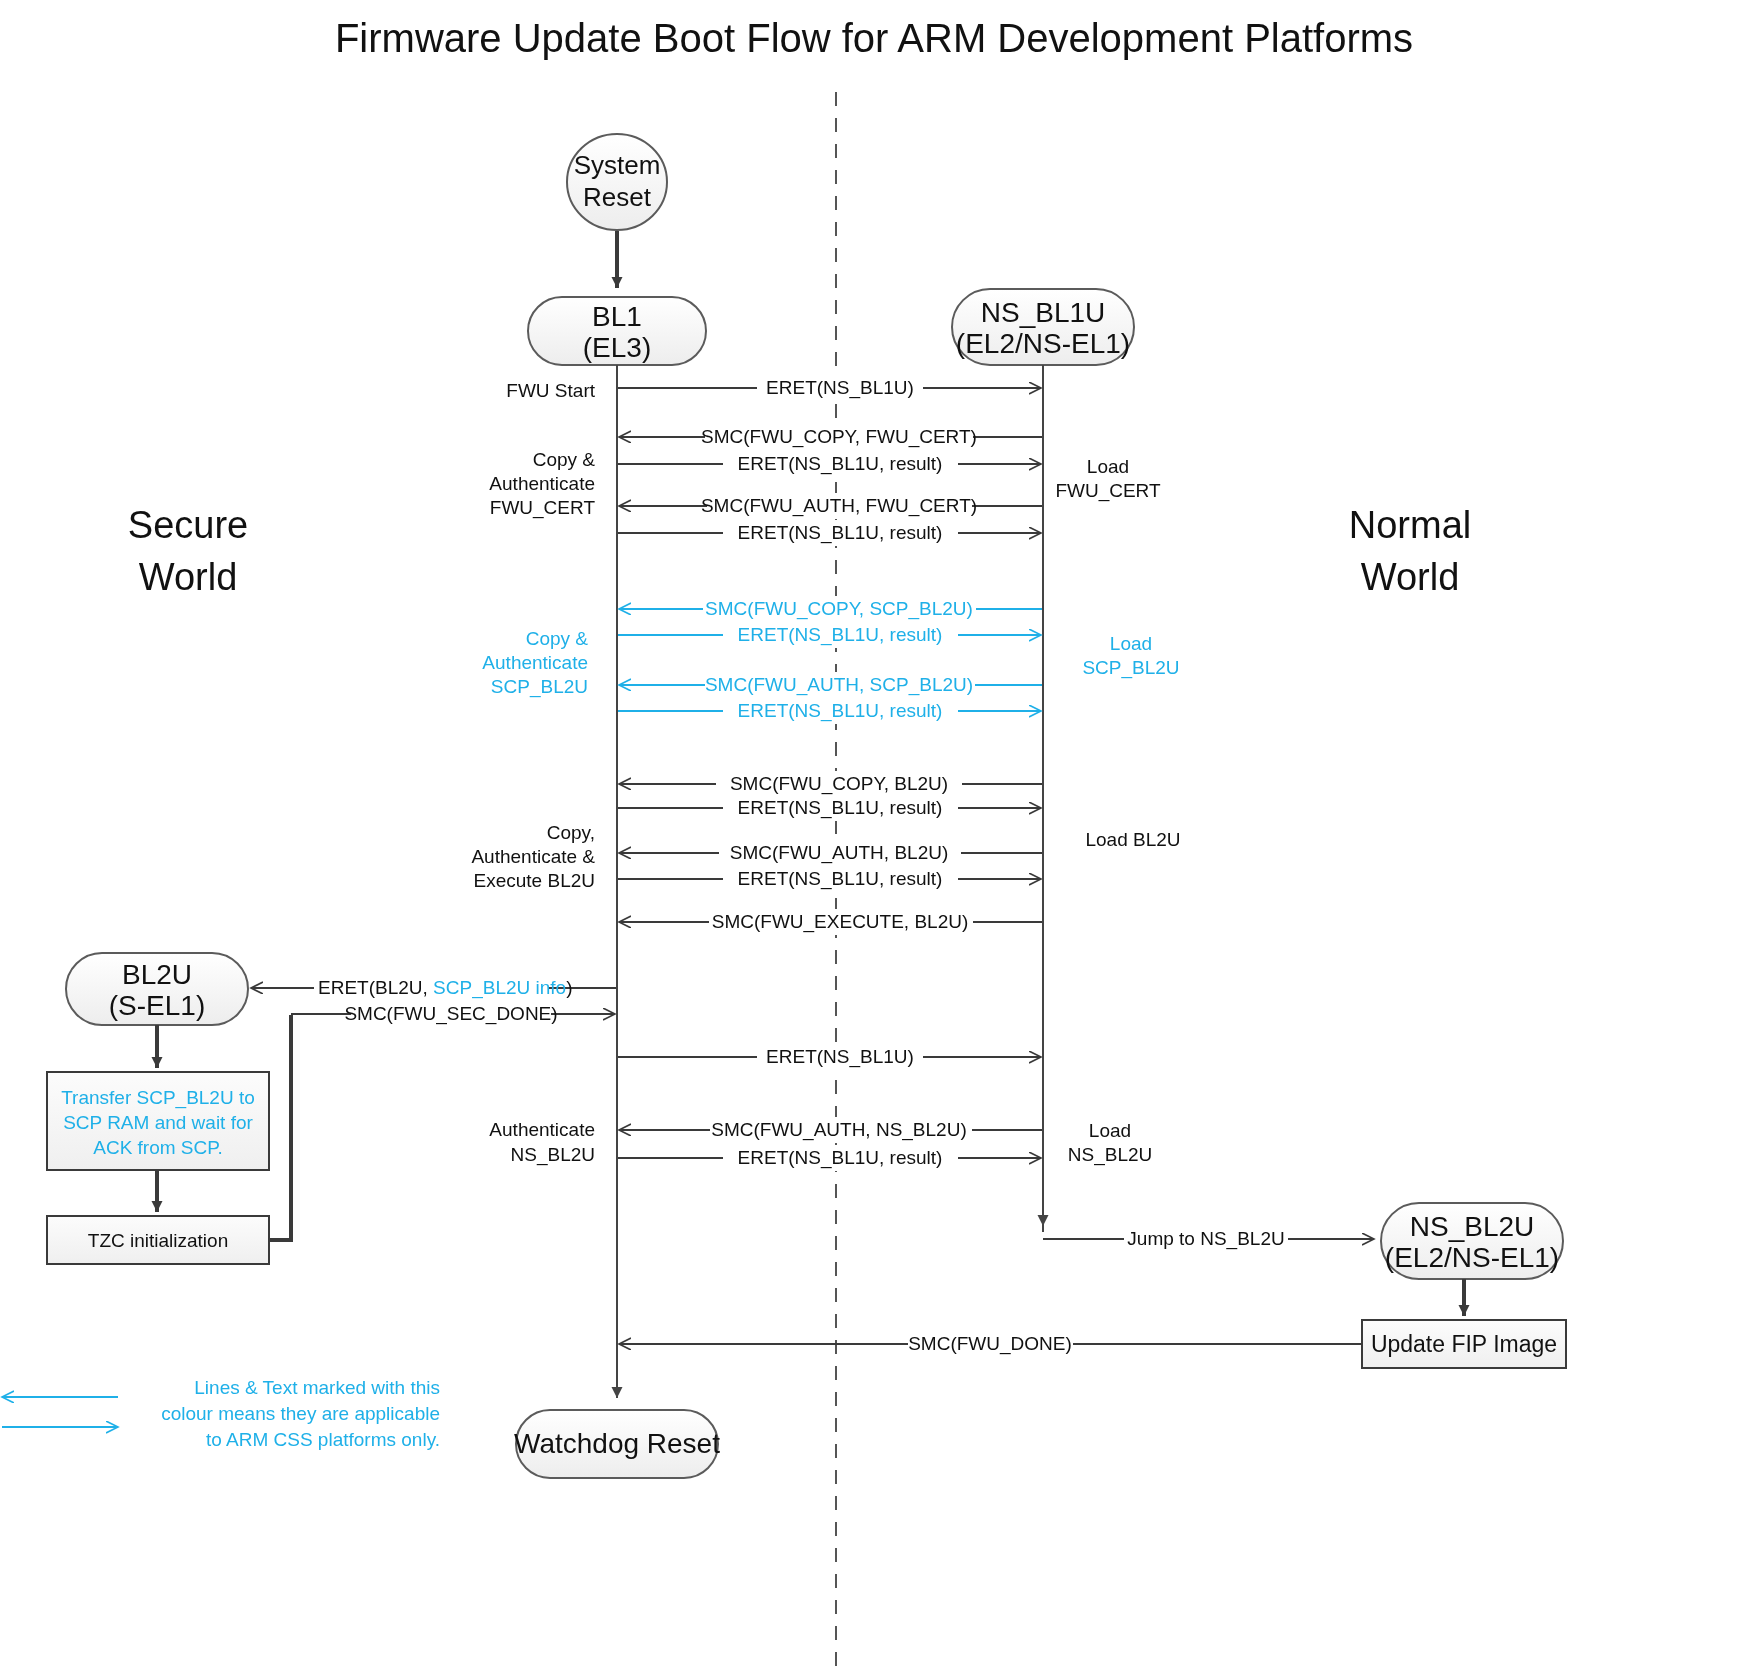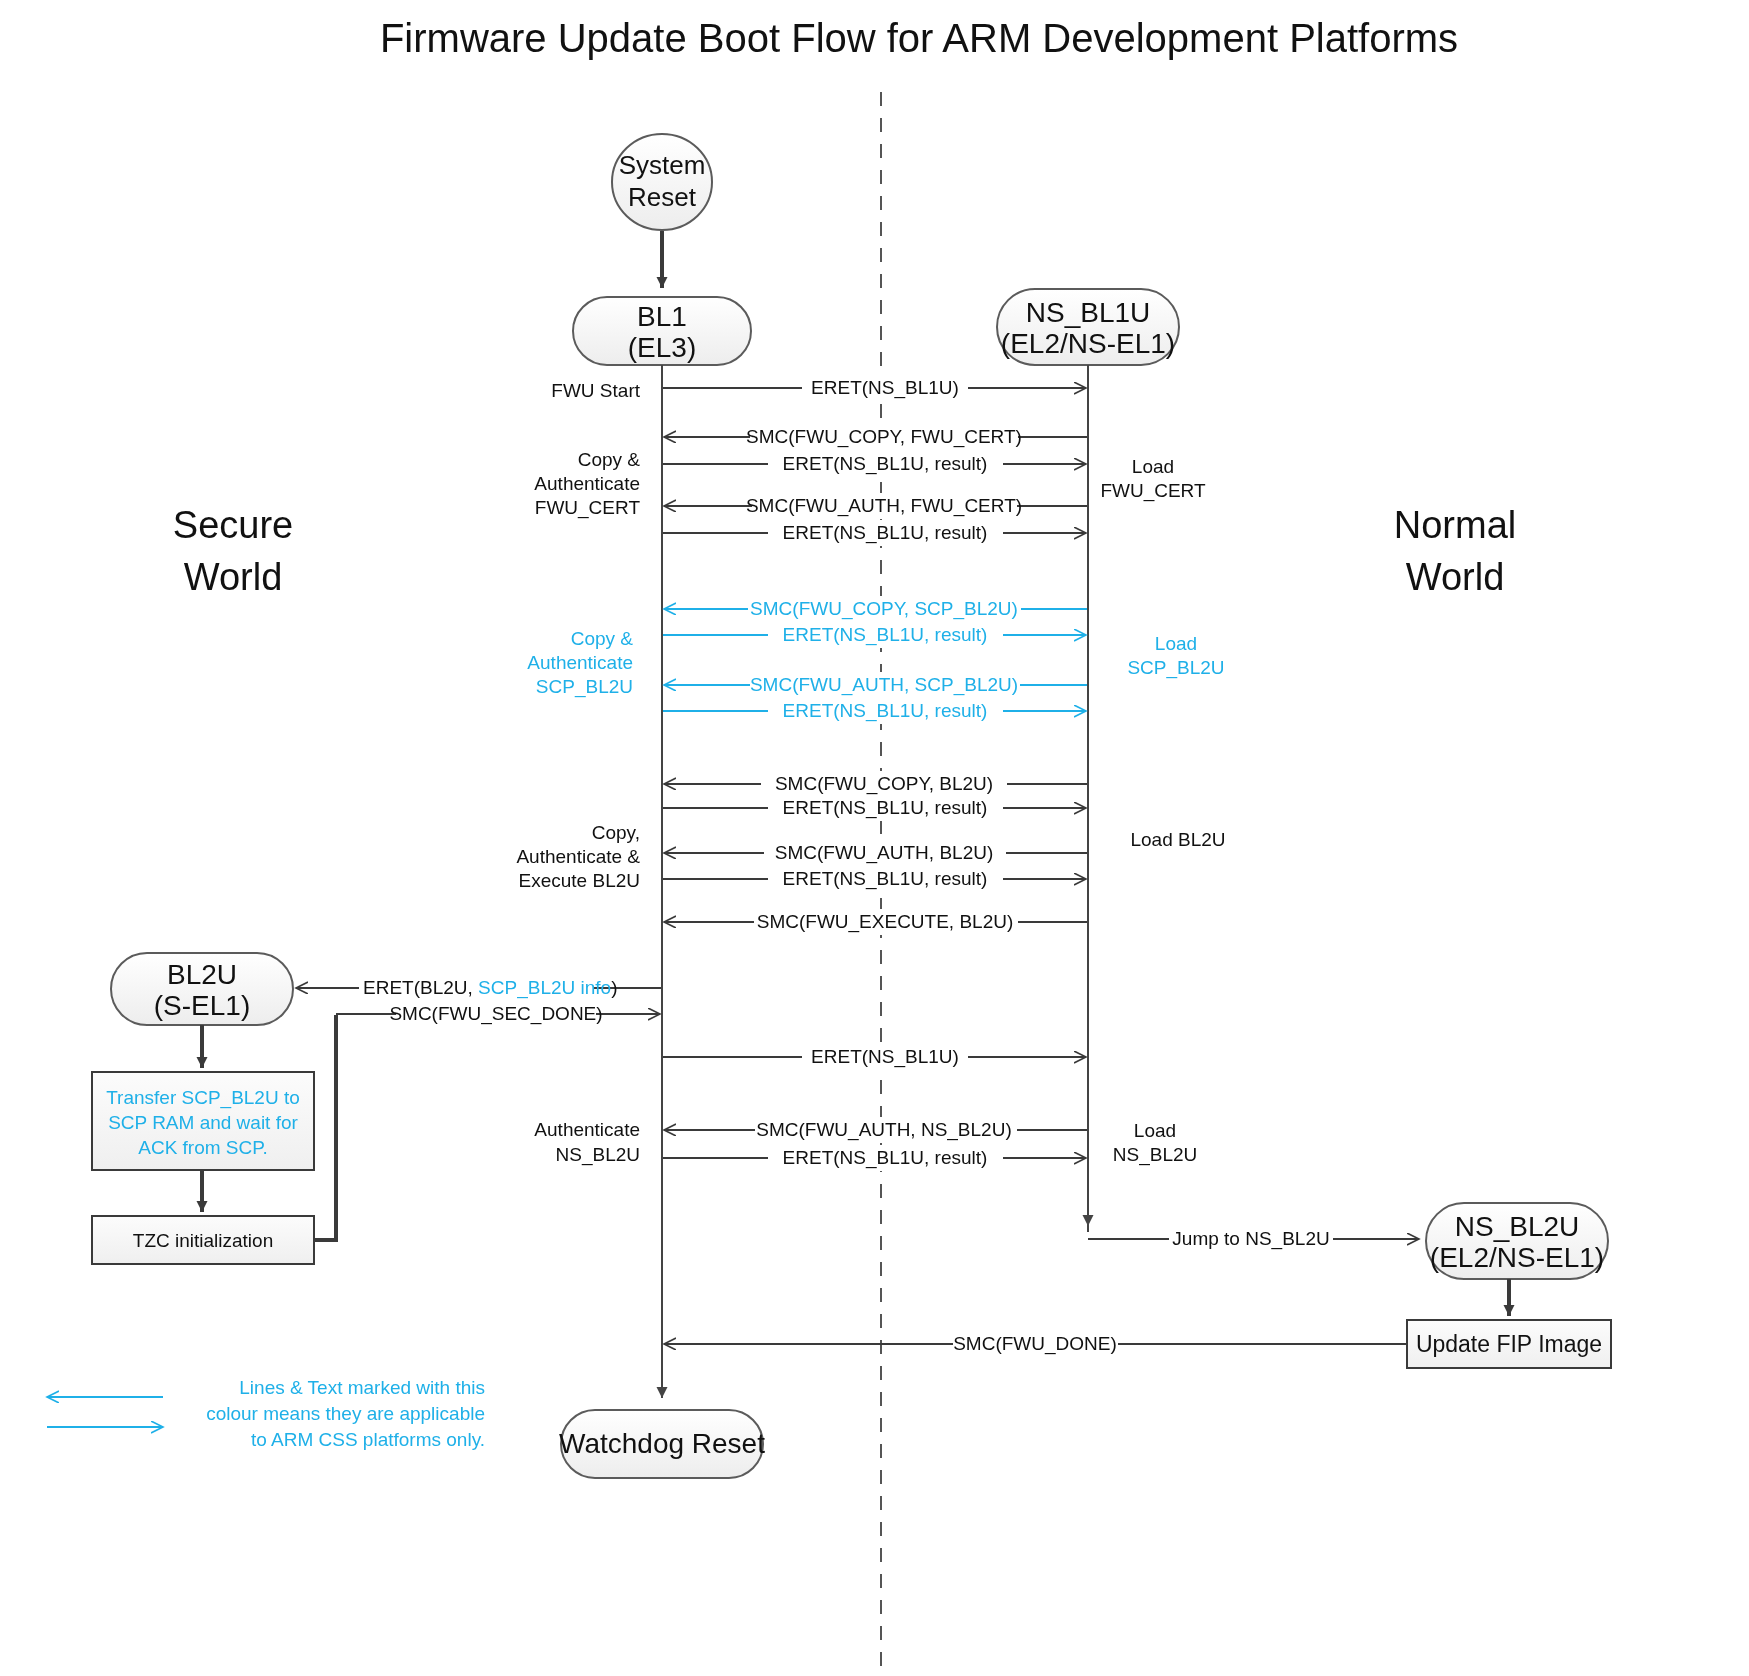--- a/index.html
+++ b/index.html
@@ -10,21 +10,20 @@
   body {
     font-family: "Liberation Sans", sans-serif;
     color: #000000;
   }
   #stage {
     position: relative;
     width: 1590px;
     height: 1676px;
     overflow: hidden;
     background: #ffffff;
-    margin-left: 45px;
   }
   #diagram-svg {
     position: absolute;
     left: 0;
     top: 0;
     width: 1749px;
     height: 1676px;
   }
   .ttl {
     font-size: 40px;

